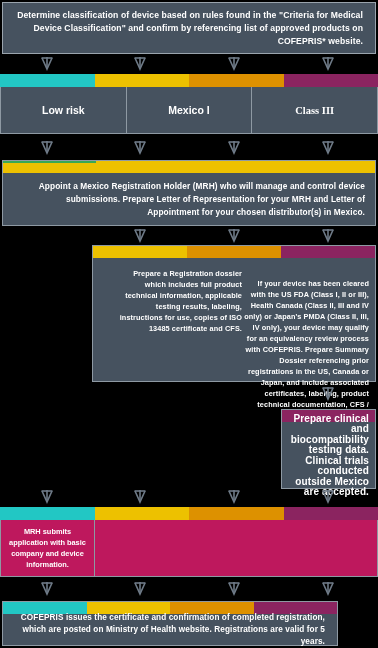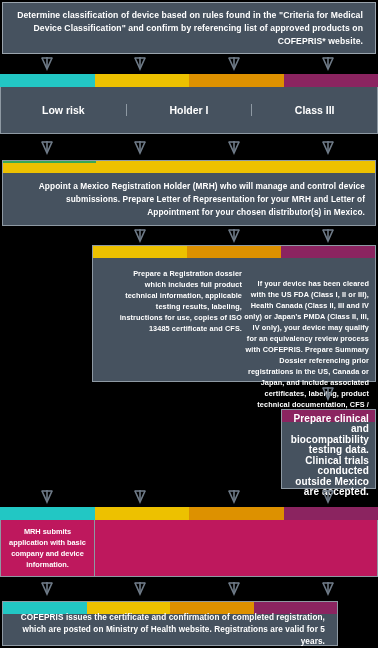--- a/index.html
+++ b/index.html
@@ -78,33 +78,32 @@
     background: transparent;
   }
   #class-row .bar { height: 13px; }
   #class-row .cells {
     display: flex;
     height: 47px;
     box-sizing: border-box;
     border: 1px solid #8e99a3;
     border-top: none;
     background: #46525f;
-    align-items: center;
   }
   #class-row .cell {
     flex: 1 1 0;
     display: flex;
     align-items: center;
     justify-content: center;
     font-size: 10.5px;
     font-weight: bold;
     border-right: 1px solid #8e99a3;
     box-sizing: border-box;
   }
-  #class-row .cell:last-child { border-right: none; }
+  #class-row .cell:last-child { border-right: none; font-family: Liberation Serif, serif; }
 
   #mrh-block {
     left: 2px; top: 160px; width: 374px; height: 66px;
   }
   #mrh-block .bar { height: 12px; }
   #mrh-block .body { height: 53px; padding: 8px 10px; }
   #mrh-block p { font-size: 8.3px; line-height: 13px; }
 
   #dossier-block {
     left: 92px; top: 245px; width: 284px; height: 137px;
@@ -208,21 +207,21 @@
       <span style="flex:1 1 0; background:#22c7c4;"></span>
       <span style="flex:1 1 0; background:#edc100;"></span>
       <span style="flex:1 1 0; background:#dd9100;"></span>
       <span style="flex:1 1 0; background:#8b2460;"></span>
     </div>
     <div class="cells">
       <div class="cell">
           <span>Low risk</span>
         </div>
       <div class="cell">
-          <span>Holder I</span>
+          <span>Mexico I</span>
         </div>
       <div class="cell">
           <span>Class III</span>
         </div>
     </div>
   </div>
 
   <div class="arrow" style="left:40px; top:140px;">
       <svg viewBox="0 0 14 16">
         <path d="M2 2 L7 13 L12 2" fill="none" stroke="#6e7a87" stroke-width="1.6"></path>

